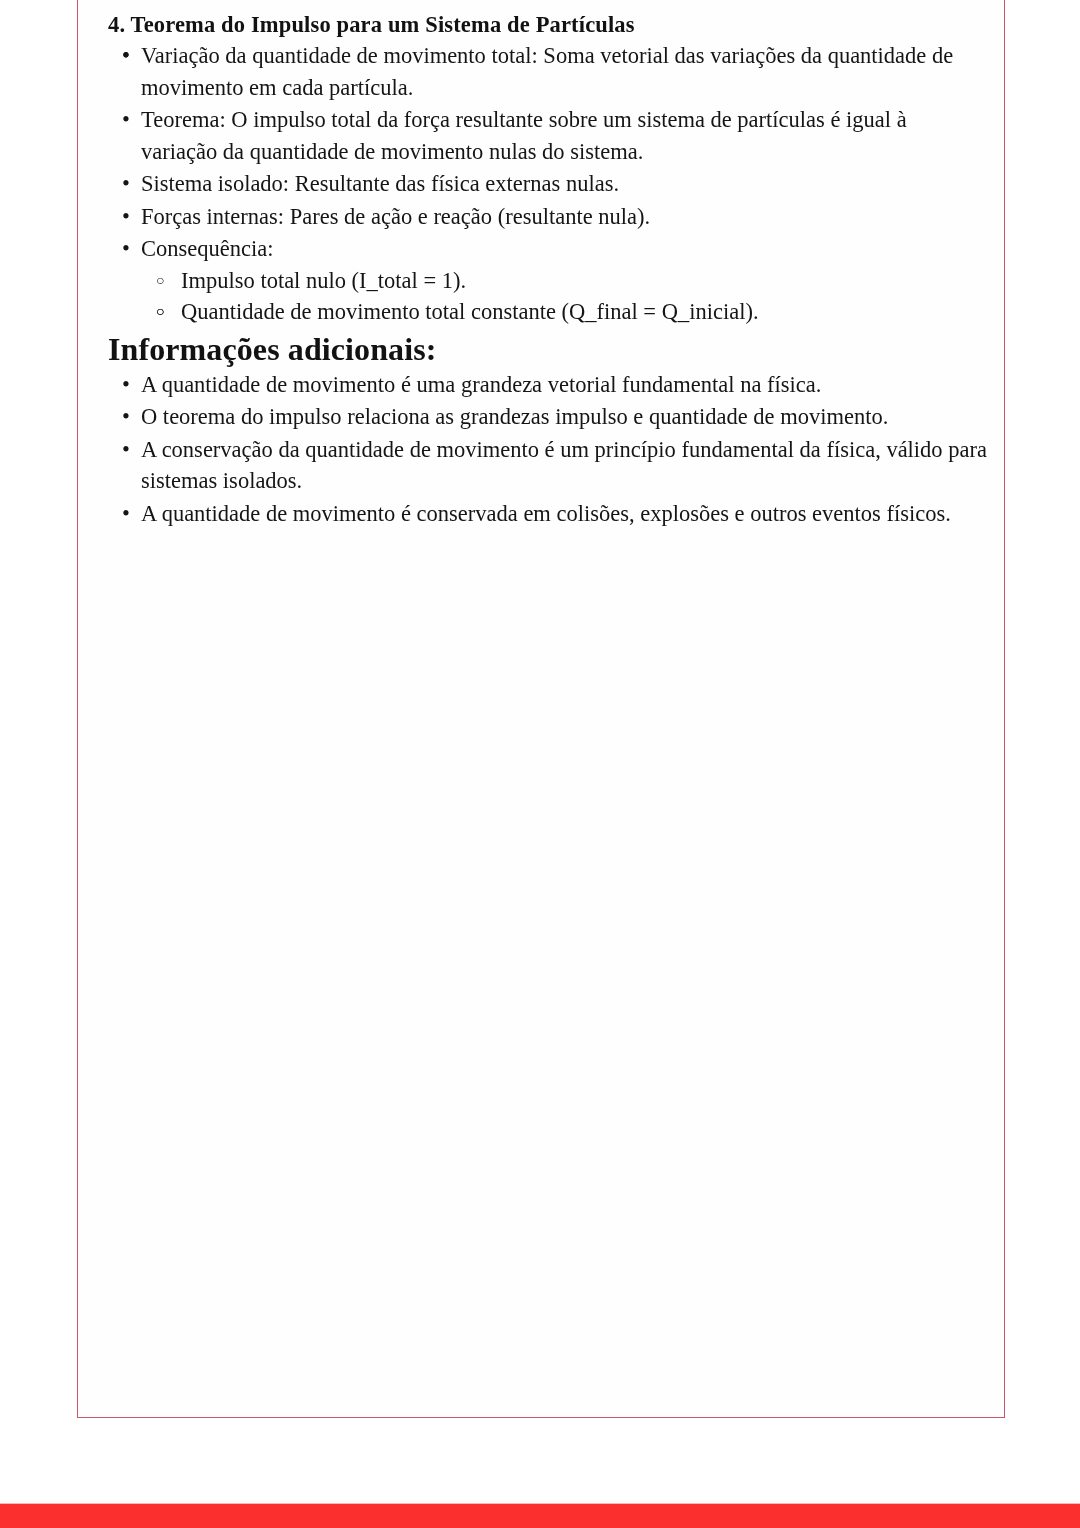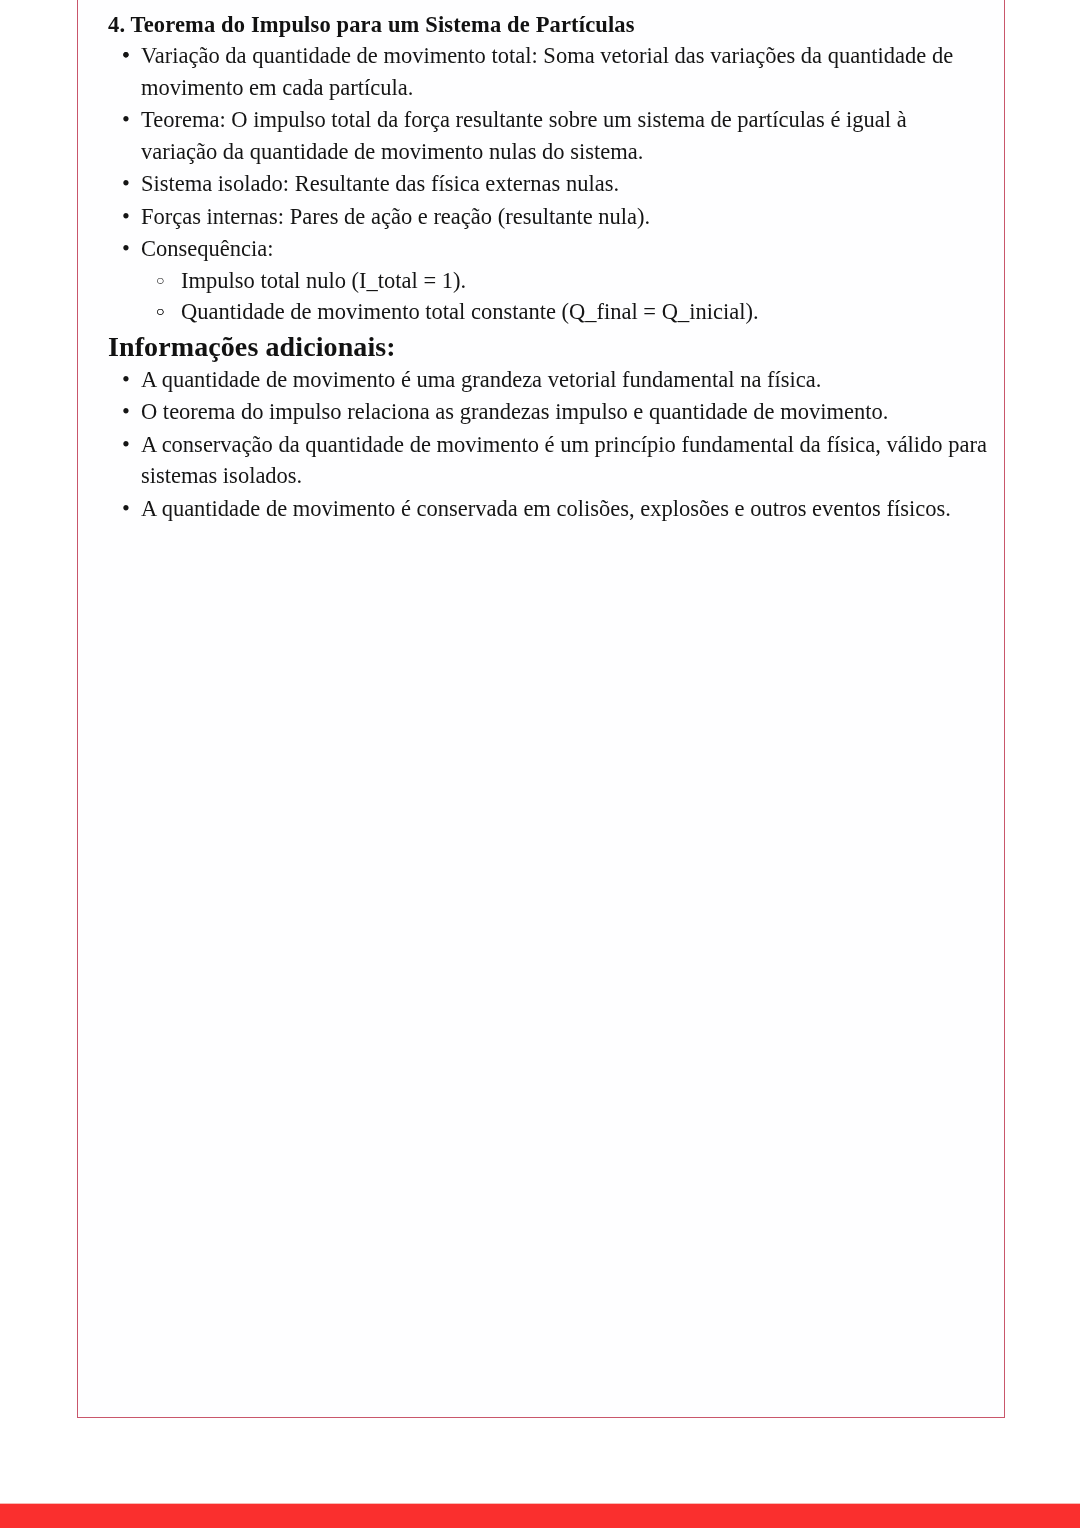--- a/index.html
+++ b/index.html
@@ -53,21 +53,21 @@
 
   h2.section-heading {
     font-size: 22.5px;
     font-weight: bold;
     letter-spacing: 0.15px;
     margin: 0;
     line-height: 1.25;
     color: #121212;
   }
   h2.lead-heading {
-    font-size: 28px;
+    font-size: 32px;
     font-weight: bold;
     letter-spacing: 0.1px;
     margin: 0;
     line-height: 1.25;
     color: #121212;
   }
 
   ul.bullets {
     list-style: none;
     margin: 0;

